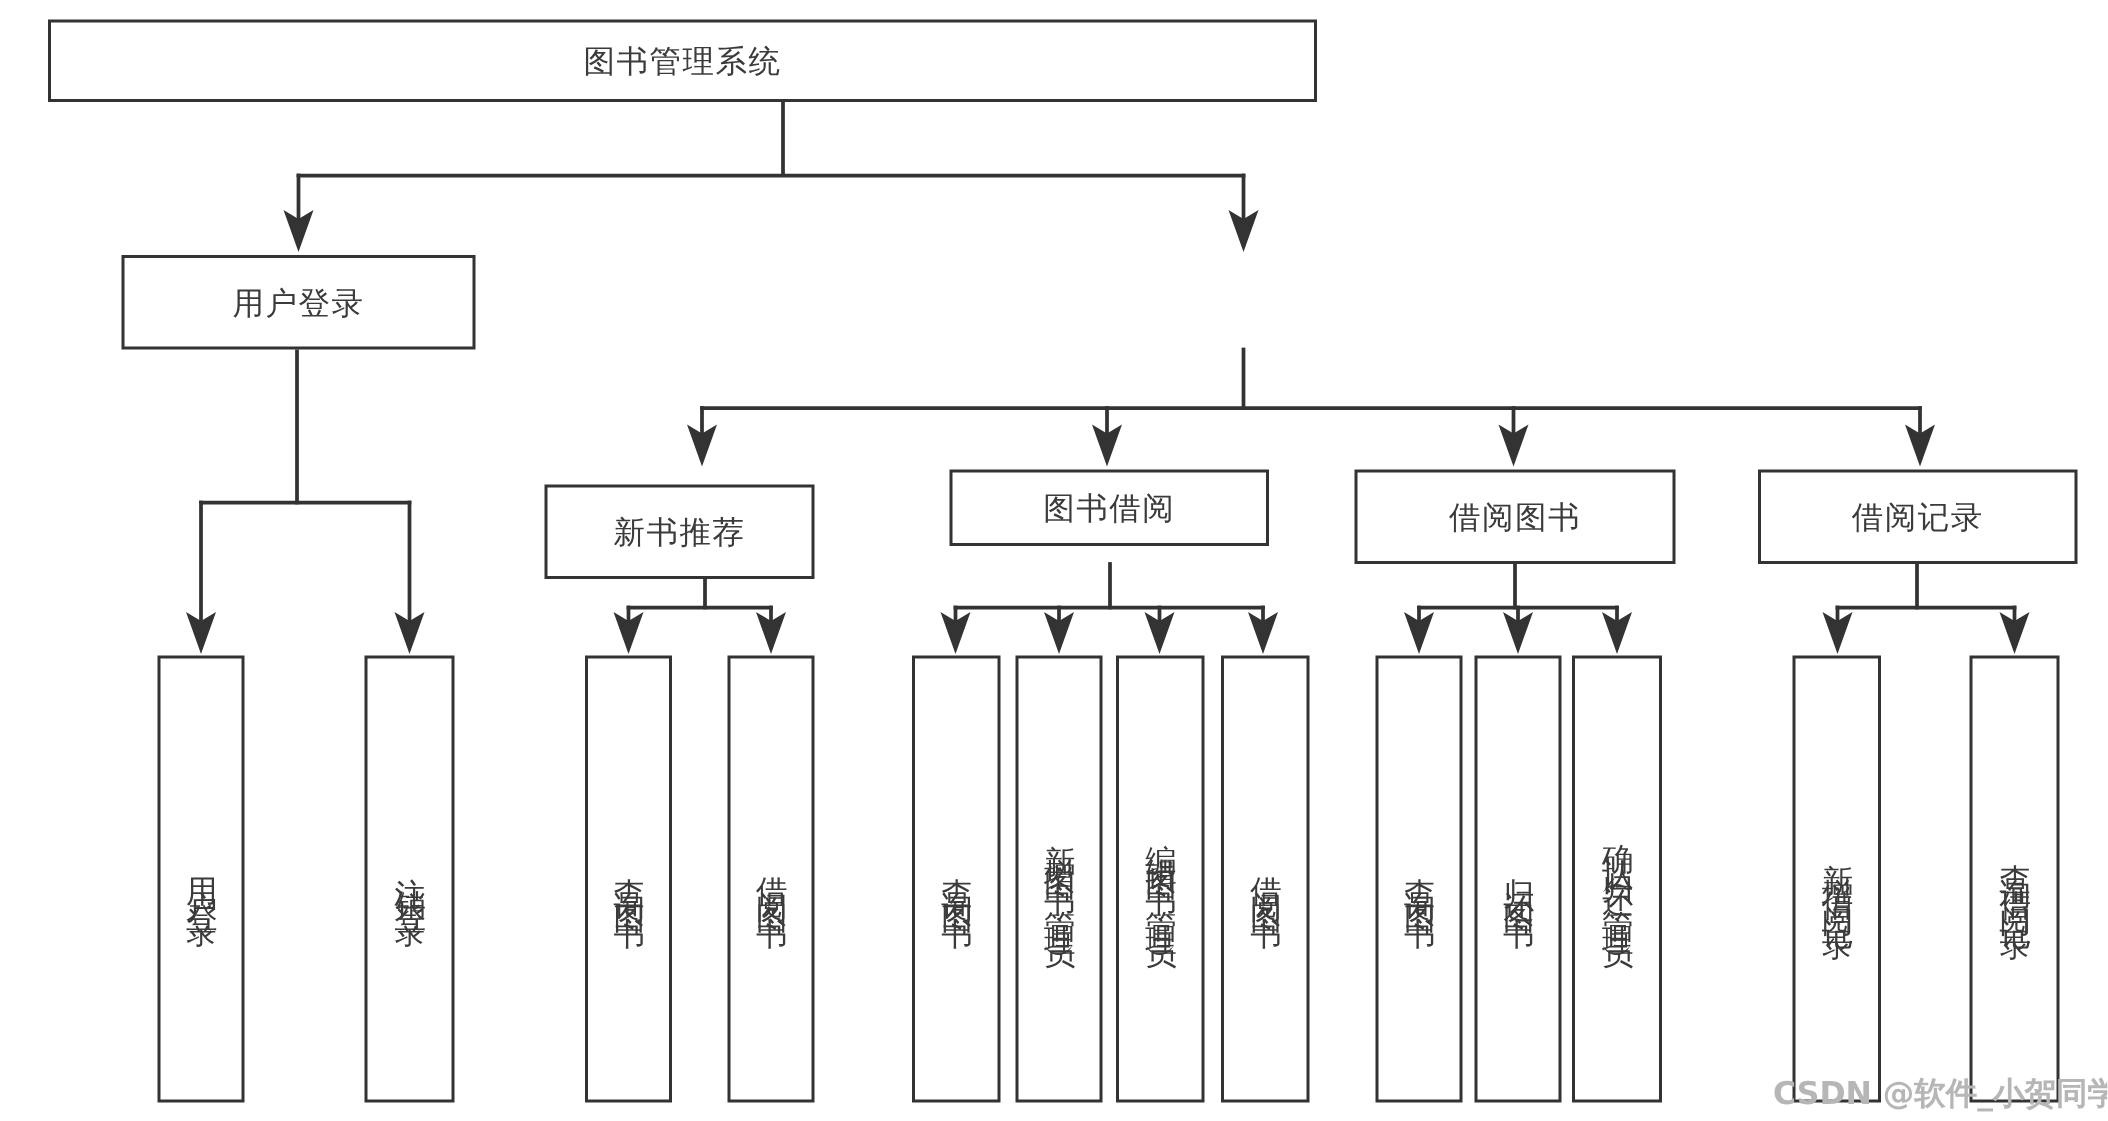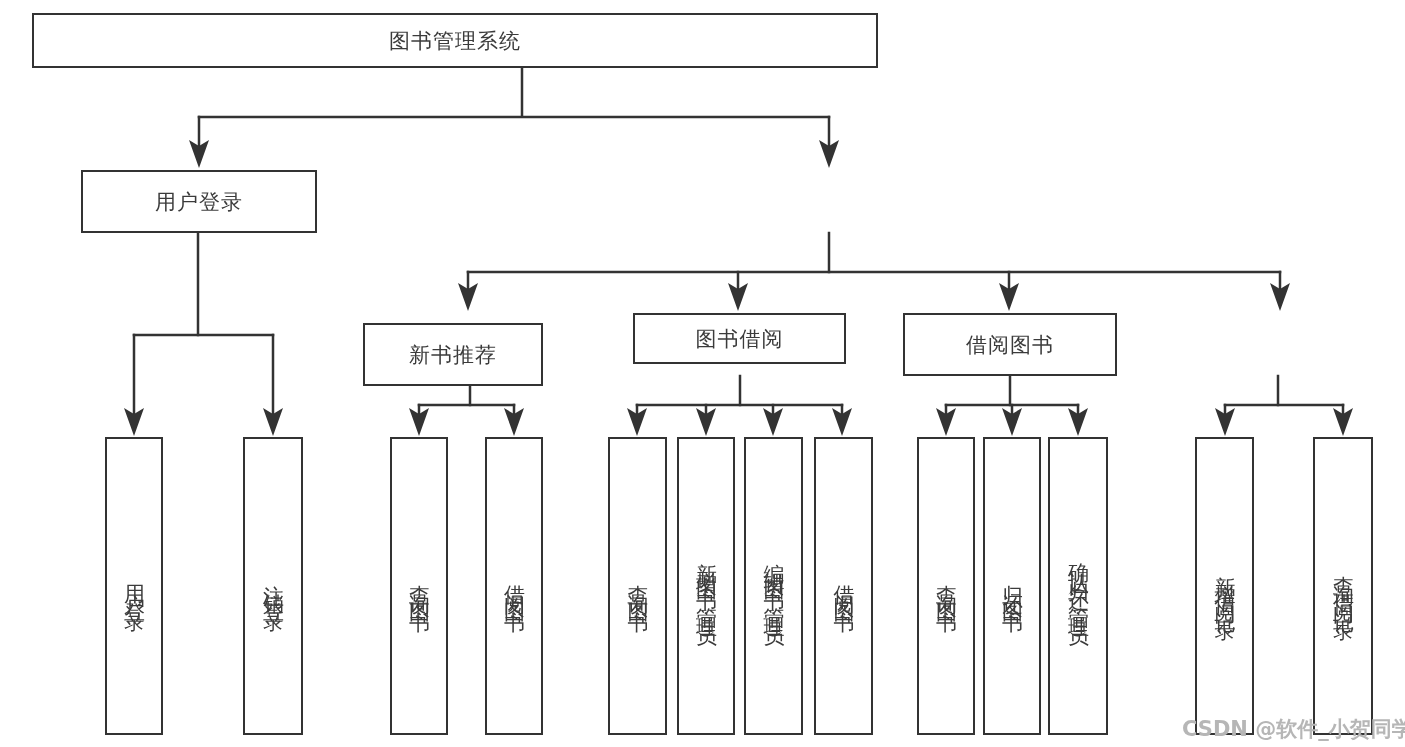--- a/index.html
+++ b/index.html
@@ -130,20 +130,23 @@
 
   <div class="box h" style="left:363px;top:323px;width:180px;height:63px">
     <span>新书推荐</span>
   </div>
   <div class="box h" style="left:633px;top:313px;width:213px;height:51px">
     <span>图书借阅</span>
   </div>
   <div class="box h" style="left:903px;top:313px;width:214px;height:63px">
     <span>借阅图书</span>
   </div>
+  <div class="box h" style="left:1172px;top:313px;width:213px;height:63px">
+    <span>借阅记录</span>
+  </div>
 
   <div class="box v" style="left:105px;top:437px;width:58px;height:298px">
     <span>用户登录</span>
   </div>
   <div class="box v" style="left:243px;top:437px;width:60px;height:298px">
     <span>注销登录</span>
   </div>
 
   <div class="box v" style="left:390px;top:437px;width:58px;height:298px">
     <span>查询图书</span>

